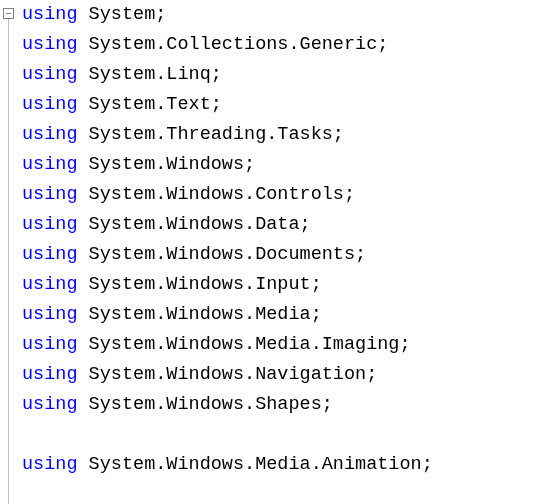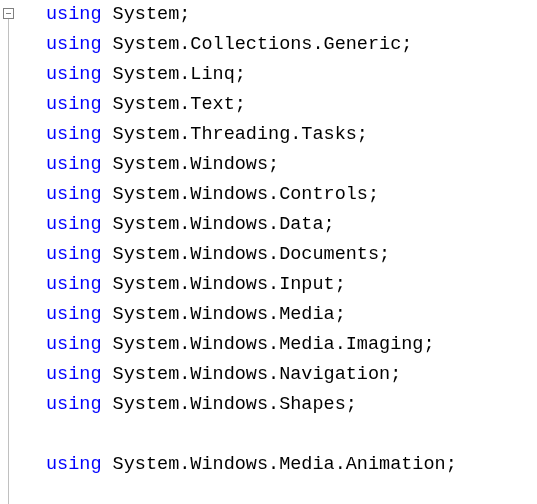--- a/index.html
+++ b/index.html
@@ -47,21 +47,20 @@
     position: absolute;
     left: 8px;
     top: 19px;
     bottom: 0;
     width: 0;
     border-left: 1px solid #c0c0c0;
   }
   .code {
     padding-left: 4px;
     white-space: pre;
-    margin-left: 24px;
   }
   .line {
     height: 30px;
   }
   .kw { color: #0000ff; }
   .txt { color: #000000; }
 </style>
 </head>
 <body>
 

